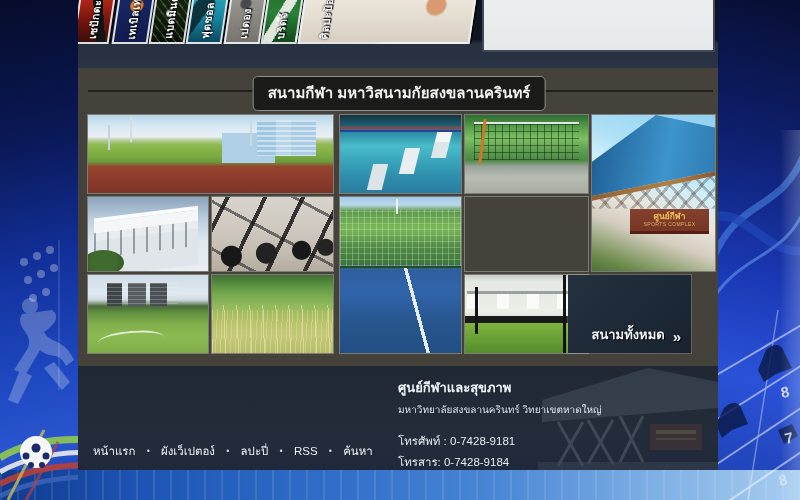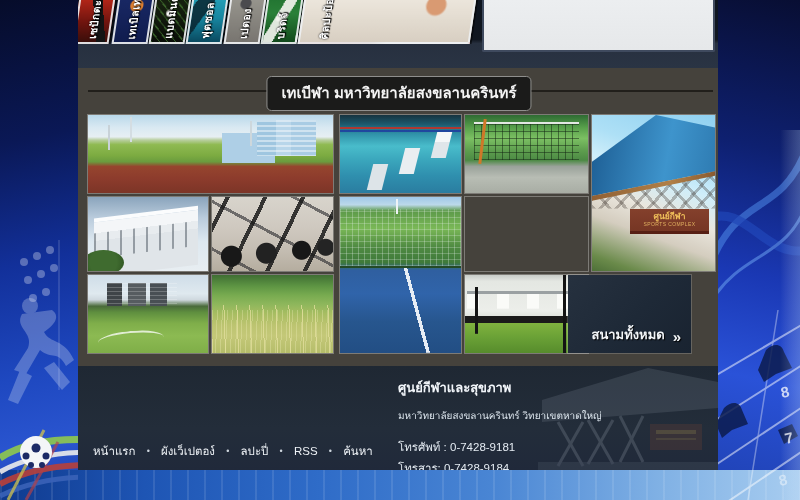--- a/index.html
+++ b/index.html
@@ -153,21 +153,21 @@
   .tile-alllink{position:absolute;background:linear-gradient(135deg,#26313f 0%,#1e2937 55%,#192330 100%);
     display:flex;align-items:flex-end;justify-content:flex-end;padding:8px 10px;cursor:pointer;
     outline:1px solid rgba(255,255,255,.18);}
   .tile-alllink .lbl{font-size:13px;font-weight:bold;color:#f2f5f8;text-shadow:1px 1px 1px #000;}
   .tile-alllink .chev{font-size:15px;font-weight:bold;color:#f2f5f8;margin-left:8px;text-shadow:1px 1px 1px #000;}
 
   
   .footer{position:absolute;left:78px;top:366px;width:640px;height:104px;overflow:hidden;
     background:linear-gradient(180deg,#1f2833 0%,#232d3a 60%,#20293a 100%);}
   .contact{position:absolute;left:320px;top:12px;line-height:1.5;}
-  .contact .org{font-size:13px;font-weight:bold;color:#f2f6fa;margin-bottom:10px;}
+  .contact .org{font-size:13px;font-weight:bold;color:#f2f6fa;margin-bottom:4px;}
   .contact .sub{font-size:10px;color:#dde6ee;margin-bottom:16px;}
   .contact .tel{font-size:11.5px;color:#e4ebf2;margin-bottom:4px;}
   .footer-menu{position:absolute;left:15px;bottom:10px;font-size:11.5px;color:#eef2f6;}
   .footer-menu .item{cursor:pointer;}
   .footer-menu .sep{color:#cdd5dd;font-size:9px;margin:0 8px;vertical-align:1px;}
   .watermark{position:absolute;right:0;bottom:0;opacity:.30;}
 </style>
 </head>
 <body>
 
@@ -265,21 +265,21 @@
       <span class="vlabel">บริดจ์</span>
       </div>
     <div class="sport-tab tab-7">
       <span class="vlabel">ศิลปะป้องกันตัว</span>
       </div>
   </div>
   <div class="white-panel"></div>
 
   <div class="main-section"></div>
   <div class="title-rule"></div>
-  <div class="section-title">เทเบีฬา มหาวิทยาลัยสงขลานครินทร์</div>
+  <div class="section-title">สนามกีฬา มหาวิสนามกัยสงขลานครินทร์</div>
 
   <div class="tile t-stadium" style="left:88px;top:115px;width:245px;height:78px"></div>
   <div class="tile t-pool" style="left:340px;top:115px;width:121px;height:78px"></div>
   <div class="tile t-volley" style="left:465px;top:115px;width:123px;height:78px"></div>
   <div class="tile t-complex" style="left:592px;top:115px;width:123px;height:156px">
     <div class="complex-sign">
       <div class="s1">ศูนย์กีฬา</div>
       <div class="s2">SPORTS COMPLEX</div>
     </div>
   </div>

